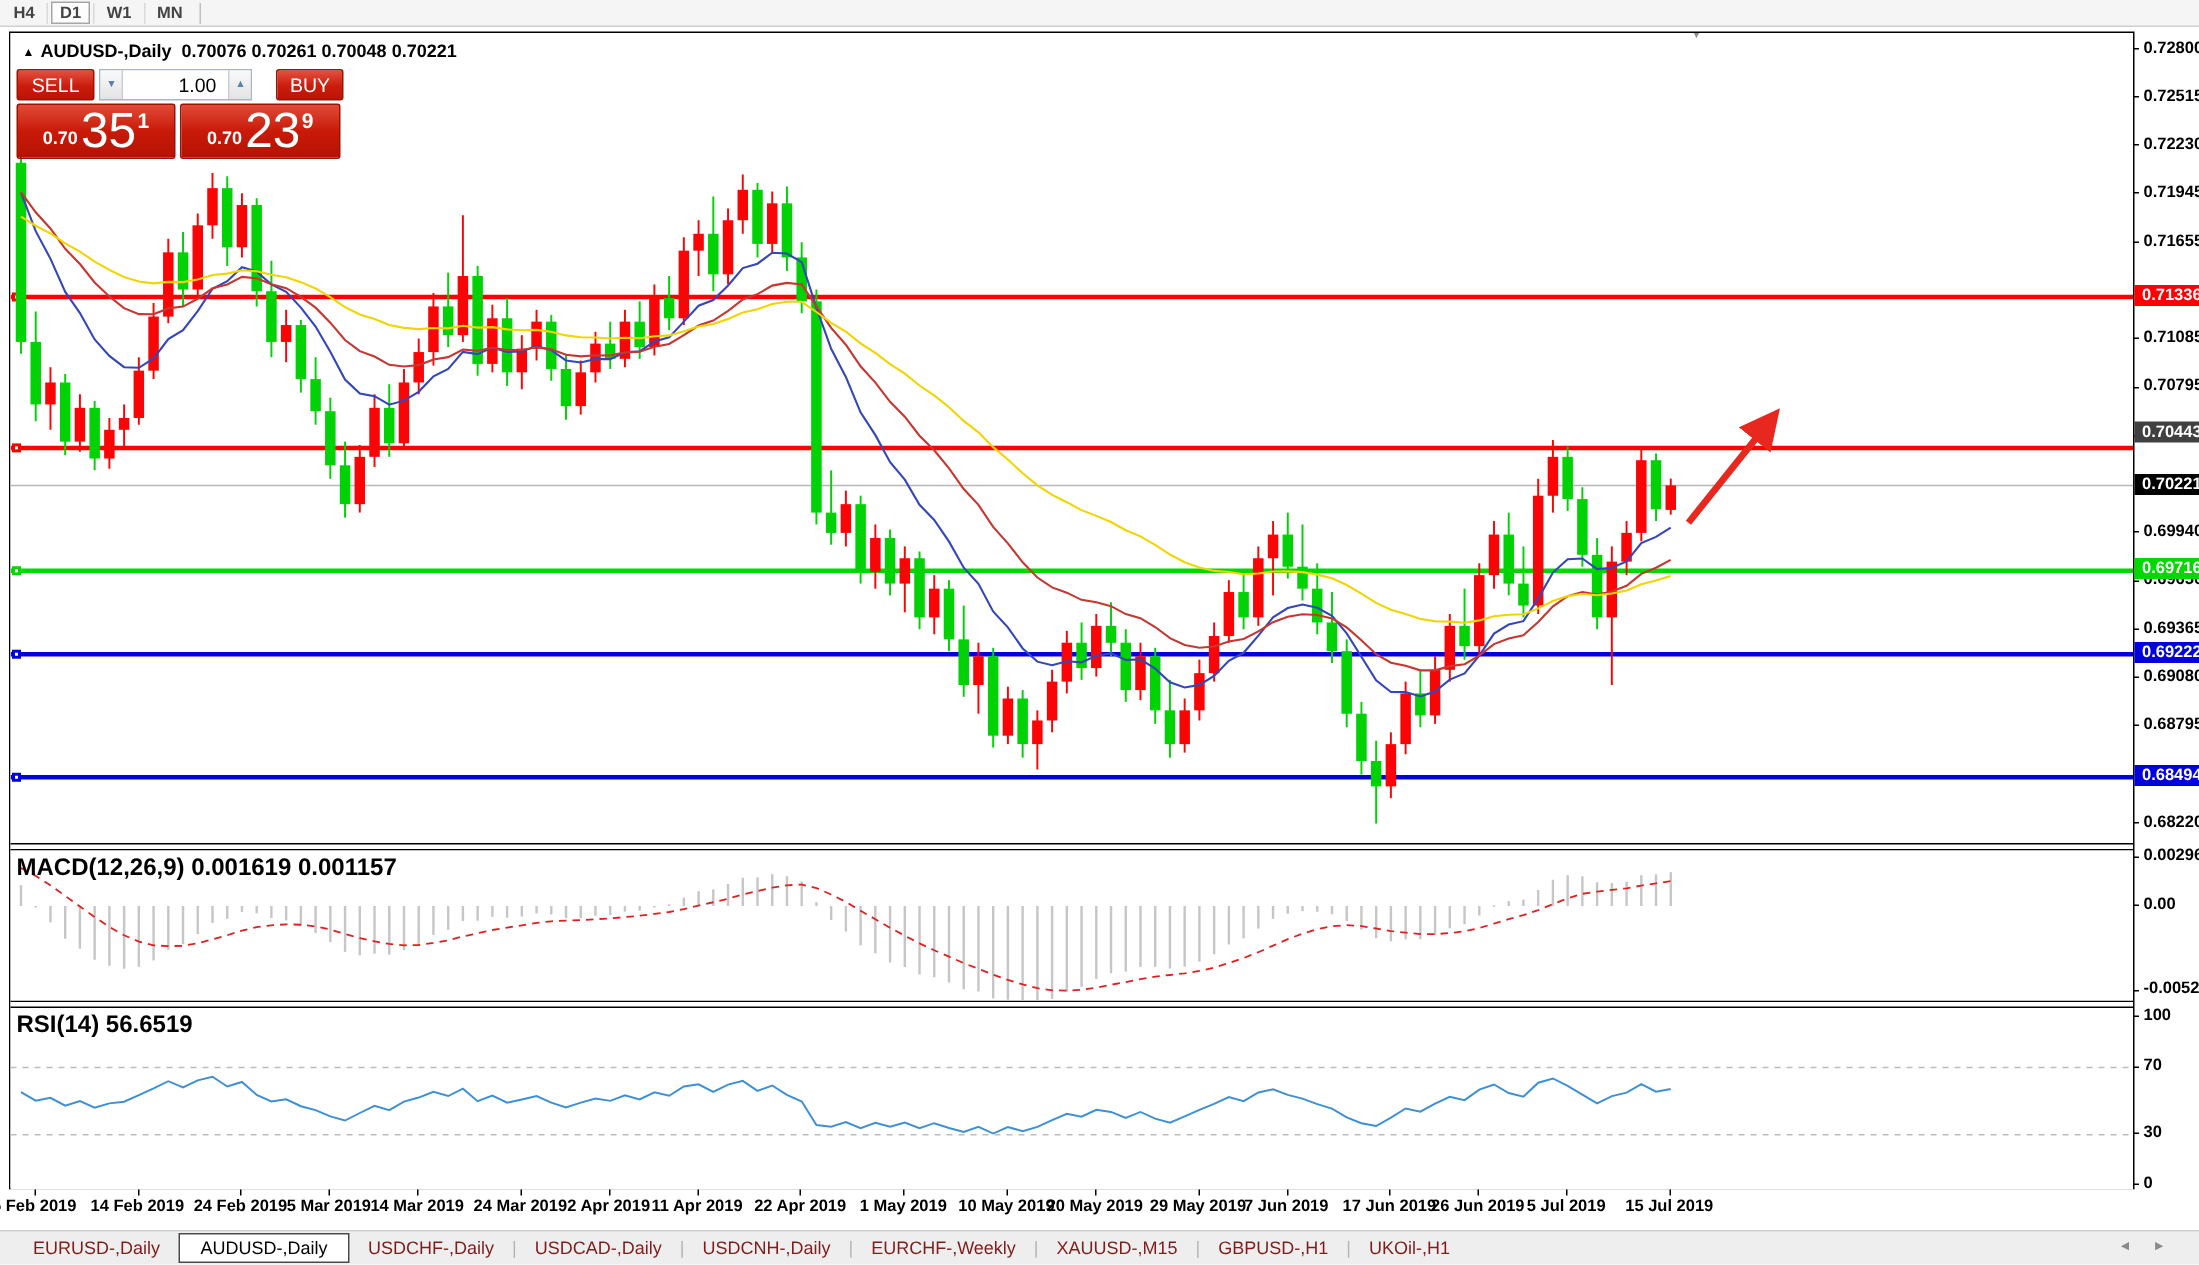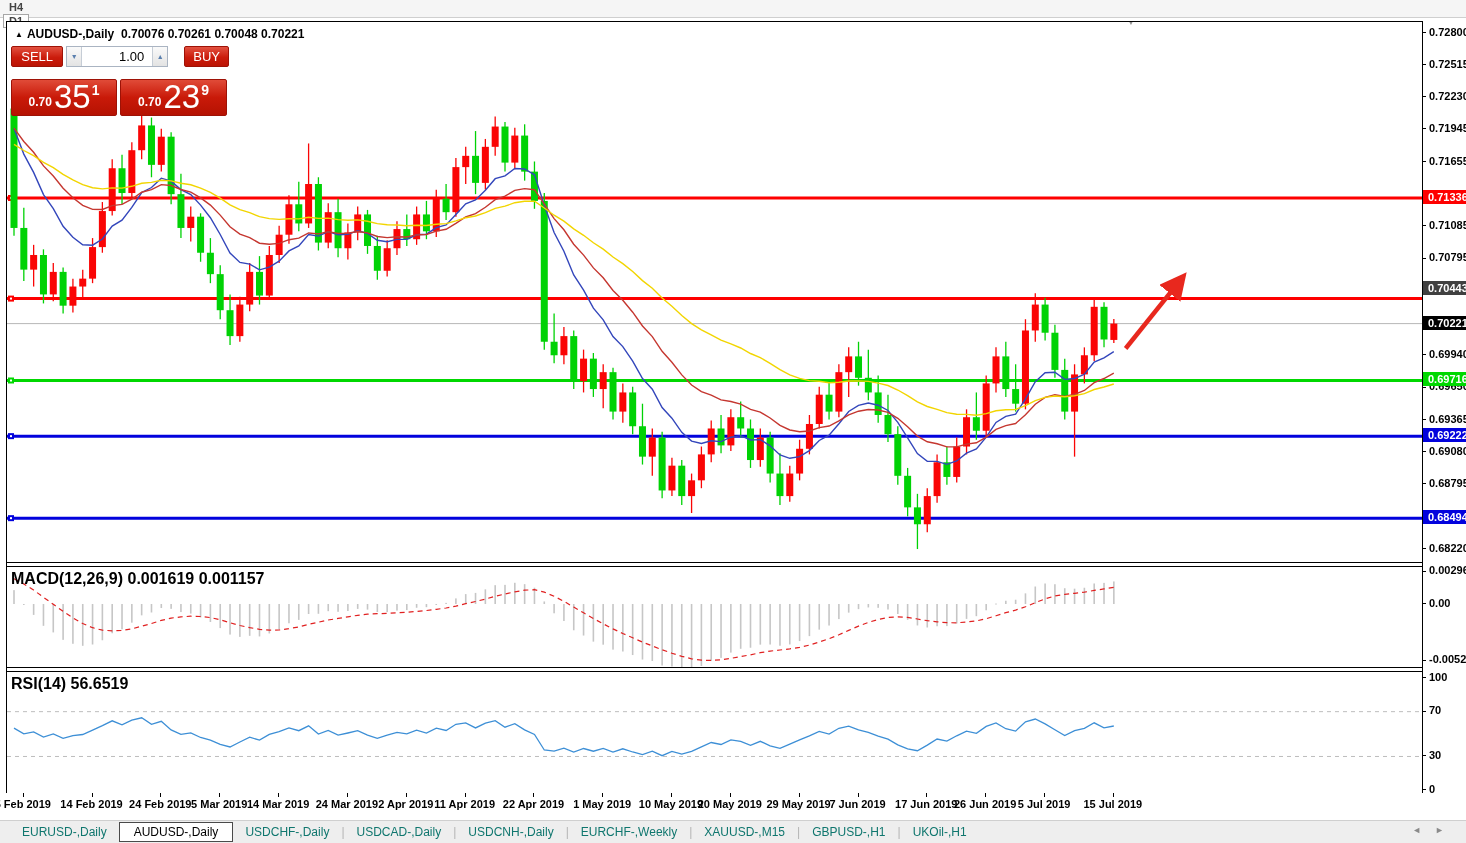--- a/index.html
+++ b/index.html
@@ -1,20 +1,20 @@
 <!DOCTYPE html>
 <html><head>
 <meta charset="utf-8">
 <style>
   html,body{margin:0;padding:0;background:#fff;width:1466px;height:843px;overflow:hidden;
     font-family:"Liberation Sans","DejaVu Sans",sans-serif;-webkit-font-smoothing:antialiased;}
   *{box-sizing:border-box;}
   
   .toolbar{position:absolute;left:0;top:0;width:1466px;height:18px;background:#f5f5f5;
-    border-bottom:1px solid #cfcfcf;display:flex;align-items:flex-start;padding-left:2px;flex-direction:column;}
+    border-bottom:1px solid #cfcfcf;display:flex;align-items:center;padding-left:2px;}
   .tf-btn{height:15px;min-width:26px;margin:0 1px;padding:0 5px;font-size:11px;font-weight:bold;
     color:#444;display:flex;align-items:center;justify-content:center;border:1px solid transparent;cursor:default;}
   .tf-btn.active{background:#fdfdfd;border:1px solid #a6a6a6;}
   .tf-sep{width:1px;height:14px;background:#d9d9d9;margin:0 1px;}
   .tf-sep.strong{background:#bfbfbf;margin-left:4px;}
   
   .chart-frame{position:absolute;left:6px;top:21px;width:1417px;height:772px;border:1px solid #000;background:#fff;}
   .panel{position:relative;overflow:hidden;background:#fff;}
   .panel-main{height:540px;}
   .panel-sep{height:5px;background:#fff;border-top:1px solid #000;border-bottom:1px solid #000;}
@@ -33,21 +33,21 @@
     display:flex;align-items:center;justify-content:center;cursor:pointer;}
   .tbtn.sell{width:55px;text-align:center;}
   .tbtn.buy{width:47px;margin-left:16px;}
   .spin-group{display:flex;align-items:stretch;margin-left:3px;border:1px solid #aab4c2;background:#fff;}
   .spin-btn{width:15px;background:linear-gradient(180deg,#fafafa,#e3e3e3);border:0;color:#5a7fae;
     font-size:7px;display:flex;align-items:center;justify-content:center;cursor:pointer;}
   .spin-btn.down{border-right:1px solid #c6cdd6;}
   .spin-btn.up{border-left:1px solid #c6cdd6;}
   .vol-input{width:70px;border:0;outline:none;font-size:13px;text-align:right;padding-right:8px;
     font-family:"Liberation Sans",sans-serif;color:#000;}
-  .trade-row2{display:flex;margin-top:12px;height:37px;}
+  .trade-row2{display:flex;margin-top:2px;height:37px;}
   .quote-box{background:linear-gradient(180deg,#e04b38 0%,#c91a09 50%,#b51202 100%);
     border:1px solid #9e1206;border-radius:2px;color:#fff;display:flex;align-items:flex-end;
     justify-content:center;padding-bottom:3px;cursor:pointer;}
   .quote-box.sell{width:106px;}
   .quote-box.buy{width:107px;margin-left:3px;}
   .q-small{font-size:12px;font-weight:bold;margin:0 2px 3px 0;}
   .q-big{font-size:33px;line-height:30px;font-weight:normal;}
   .q-sup{font-size:14px;font-weight:bold;align-self:flex-start;margin:2px 0 0 1px;}
   
   .price-axis{position:absolute;left:1424px;top:0;width:42px;height:843px;}
@@ -55,21 +55,21 @@
   .ax-tick{position:absolute;left:-2px;width:4px;height:1px;background:#000;}
   .ax-badge{position:absolute;left:-1px;width:44px;height:14px;line-height:14px;font-size:11px;font-weight:bold;
     color:#fff;padding-left:5px;white-space:nowrap;}
   
   .date-axis{position:absolute;left:0;top:793px;width:1423px;height:24px;background:#fff;}
   .d-label{position:absolute;top:5px;font-size:11px;font-weight:bold;color:#000;transform:translateX(-50%);white-space:nowrap;}
   .d-tick{position:absolute;top:0;width:1px;height:4px;background:#000;}
   
   .tabbar{position:absolute;left:0;top:820px;width:1466px;height:23px;background:#eeeeee;
     border-top:1px solid #cfcfcf;display:flex;align-items:center;padding-left:10px;font-size:12px;}
-  .tab{color:#0f766e;padding:2px 12px;white-space:nowrap;cursor:pointer;}
+  .tab{color:#7f1d1d;padding:2px 12px;white-space:nowrap;cursor:pointer;}
   .tab.active{color:#000;background:#fff;border:1px solid #4a4a4a;padding:2px 14px;}
   .tab-sep{color:#b5b5b5;}
   .tab-scroll{position:absolute;right:8px;top:4px;color:#8a8a8a;font-size:9px;letter-spacing:14px;cursor:pointer;}
 </style>
 </head>
 <body>
 
 <div class="toolbar" id="tf-toolbar">
     <div class="tf-btn">H4</div>
     <div class="tf-sep"></div>

